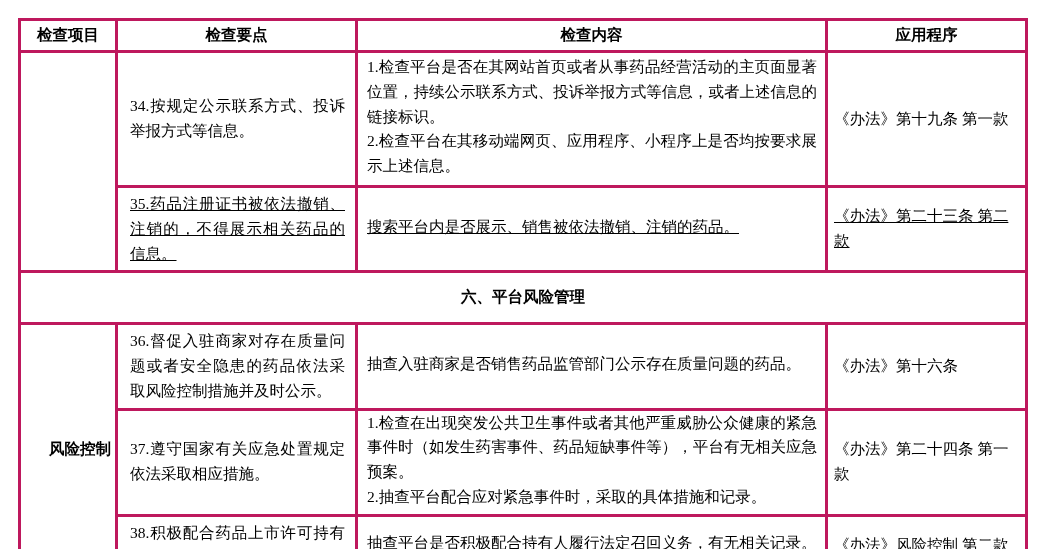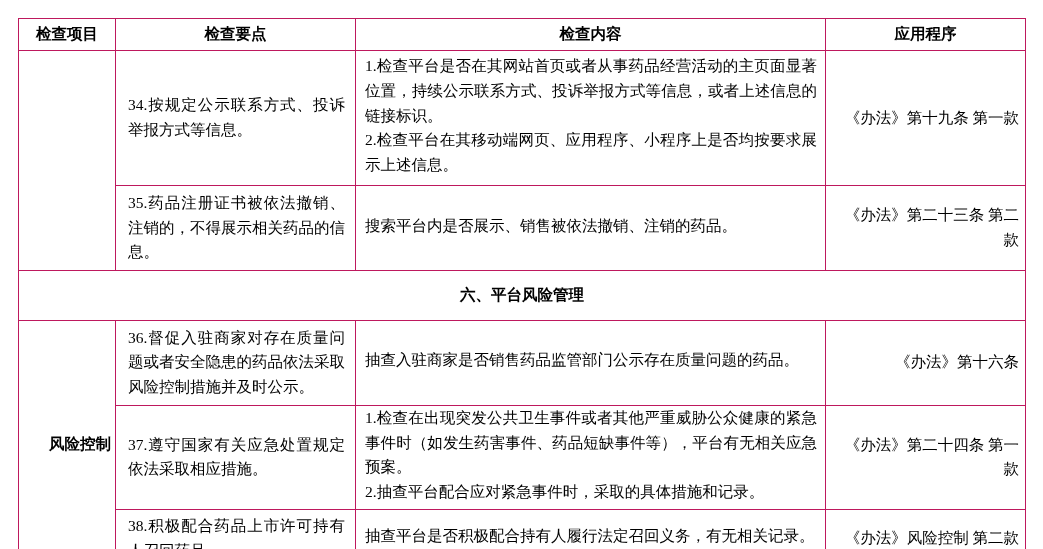--- a/index.html
+++ b/index.html
@@ -15,21 +15,21 @@
   }
   table.checklist {
     position: absolute;
     left: 18px;
     top: 18px;
     width: 1007px;
     border-collapse: collapse;
     table-layout: fixed;
   }
   table.checklist td, table.checklist th {
-    border: 1px solid #be185d;
+    border: 3px solid #be185d;
     vertical-align: middle;
     font-size: 15.5px;
     line-height: 1.6;
     overflow: hidden;
   }
   th.hdr {
     height: 32px;
     font-weight: bold;
     text-align: center;
     padding: 2px 4px;
@@ -43,31 +43,31 @@
     text-align: justify;
     padding: 4px 10px 4px 12px;
     white-space: pre-line;
   }
   td.cell-content {
     text-align: justify;
     padding: 0 8px 4px 9px;
     white-space: pre-line;
   }
   td.cell-basis {
-    text-align: right;
+    text-align: left;
     padding: 4px 6px;
   }
   td.section-row {
     height: 26px;
     text-align: center;
     font-weight: bold;
     padding: 12px 4px;
   }
   tr.r-34 { height: 135px; }
-  tr.r-35 { height: 85px; }
+  tr.r-35 { height: 85px; text-decoration: underline; }
   tr.r-36 { height: 85px; }
   tr.r-37 { height: 104px; }
   tr.r-38 { height: 50px; }
 </style>
 </head>
 <body>
 
 <div class="page">
   <table class="checklist">
     <colgroup>

